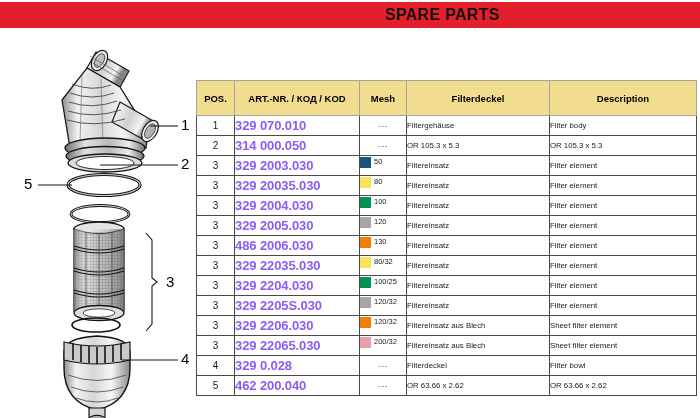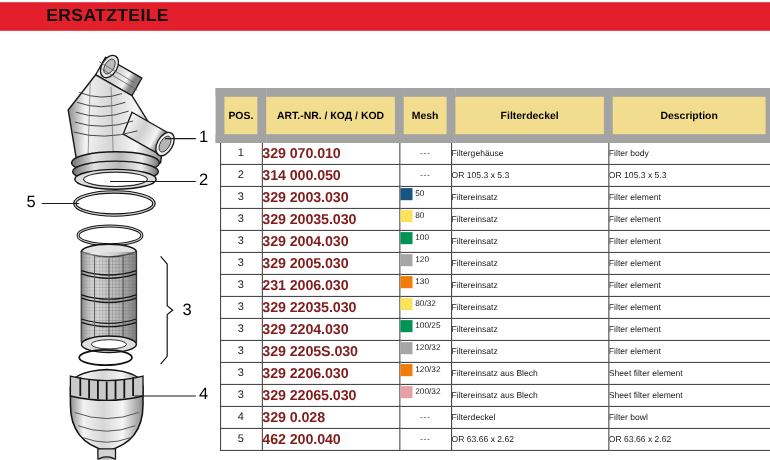--- a/index.html
+++ b/index.html
@@ -71,21 +71,21 @@
     table-layout: fixed;
   }
   table.parts th {
     background: #f2dc8d;
     color: #000000;
     font-size: 9.5px;
     font-weight: bold;
     height: 34px;
     text-align: center;
     vertical-align: middle;
-    border: 8px solid #a3a3a3;
+    border: 1px solid #a3a3a3;
     padding: 0 2px;
   }
   table.parts td {
     border: 1px solid #4a4a4a;
     height: 19px;
     padding: 0;
     vertical-align: middle;
     background: #ffffff;
   }
   .c-pos   { width: 38px;  }
@@ -97,21 +97,21 @@
   .cell-pos {
     text-align: center;
     font-size: 10px;
     color: #1a1a1a;
   }
   .cell-art {
     text-align: left;
     padding-left: 6px;
     font-size: 13px;
     font-weight: bold;
-    color: #7f1d1d;
+    color: #8b5cf6;
     letter-spacing: -0.1px;
     white-space: nowrap;
   }
   .cell-mesh {
     font-size: 7.5px;
     color: #1a1a1a;
     padding-left: 3px;
     white-space: nowrap;
   }
   .mesh-wrap {
@@ -139,21 +139,21 @@
     padding-left: 4px;
     white-space: nowrap;
     overflow: hidden;
     margin-left: 32px;
   }
 </style>
 </head>
 <body>
 
 <div id="header-bar">
-  <div class="header-title" id="title-de">ERSATZTEILE</div>
+  <div class="header-title" id="title-en">SPARE PARTS</div>
 </div>
 
 <div id="drawing-panel">
   <svg id="drawing-svg" width="190" height="388" viewBox="0 0 190 388">
     <defs>
       <linearGradient id="metalV" x1="0" y1="0" x2="1" y2="0">
         <stop offset="0%" stop-color="#8e8e8e"></stop>
         <stop offset="18%" stop-color="#f2f2f2"></stop>
         <stop offset="45%" stop-color="#d6d6d6"></stop>
         <stop offset="72%" stop-color="#f6f6f6"></stop>
@@ -376,21 +376,21 @@
             <div class="mesh-wrap">
               <span class="swatch" style="background: rgb(166, 166, 166);"></span>
               <span>120</span>
             </div>
           </td>
           <td class="cell-desc">Filtereinsatz</td>
           <td class="cell-desc">Filter element</td>
         </tr>
         <tr>
           <td class="cell-pos">3</td>
-          <td class="cell-art">231 2006.030</td>
+          <td class="cell-art">486 2006.030</td>
           <td class="cell-mesh">
             <div class="mesh-wrap">
               <span class="swatch" style="background: rgb(240, 125, 10);"></span>
               <span>130</span>
             </div>
           </td>
           <td class="cell-desc">Filtereinsatz</td>
           <td class="cell-desc">Filter element</td>
         </tr>
         <tr>

